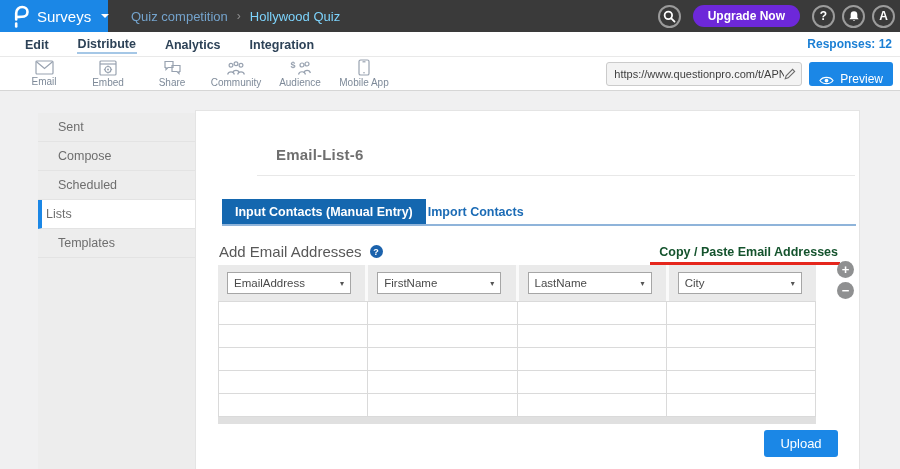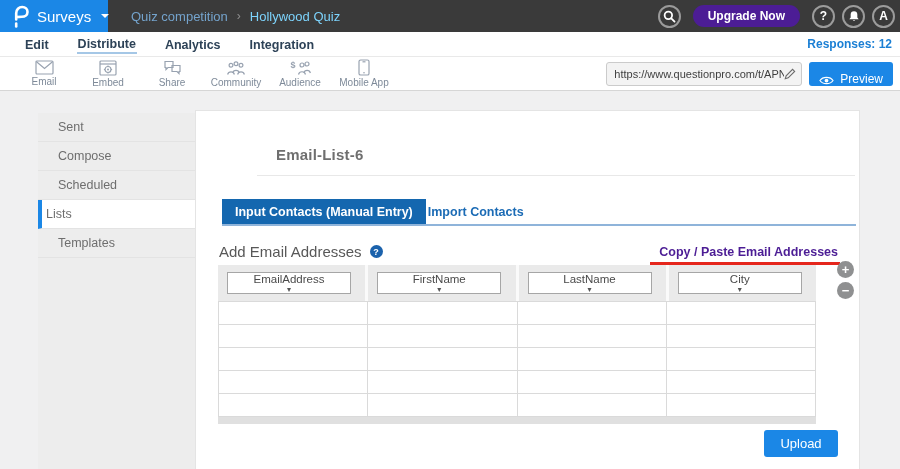--- a/index.html
+++ b/index.html
@@ -14,21 +14,21 @@
   .caret-down { width:0; height:0; border-left:4px solid transparent; border-right:4px solid transparent;
                 border-top:4px solid #fff; margin-left:2px; }
   .crumbs { display:flex; align-items:center; gap:9px; margin-left:23px; font-size:13px; }
   .crumb-parent { color:#74a3cc; cursor:pointer; }
   .crumb-sep { color:#8d8d8d; font-size:12px; }
   .crumb-current { color:#7dd3fc; }
   .top-right { margin-left:auto; display:flex; align-items:center; gap:7px; padding-right:5px; }
   .circle-btn { width:23px; height:23px; border-radius:50%; border:2px solid #9b9b9b;
                 display:flex; align-items:center; justify-content:center; color:#fff;
                 font-size:12px; font-weight:bold; cursor:pointer; flex:none; }
-  .upgrade { background:#4c1d95; color:#fff; border:none; border-radius:11px; height:22px;
+  .upgrade { background:#6d28d9; color:#fff; border:none; border-radius:11px; height:22px;
              padding:0 15px; font-family:inherit; font-size:12px; font-weight:bold;
              margin:14px 5px; cursor:pointer; }
 
   
   .subnav { height:25px; background:#fff; border-bottom:1px solid #e9e9e9;
             display:flex; align-items:center; padding:0 8px 0 24px; }
   .subnav-item { font-size:12.5px; font-weight:bold; color:#2d4257; margin-right:27px;
                  padding:3px 1px 1px; cursor:pointer; }
   .subnav-item.active { border-bottom:2px solid #a5c7e6; }
   .responses { margin-left:auto; font-size:12px; font-weight:bold; color:#1b7fd4; }
@@ -64,32 +64,32 @@
 
   .tabbar { display:flex; align-items:flex-end; margin:23px 3px 0 26px; border-bottom:2px solid #8fb4da; }
   .tab { font-size:12.5px; font-weight:bold; color:#1b6bb5; padding:6px 12px 5px 2px; cursor:pointer; white-space:nowrap; }
   .tab.active { background:#1467af; color:#fff; padding:6px 13px 5px 13px; }
 
   .section-row { display:flex; align-items:center; margin:17px 21px 0 23px; }
   .section-heading { font-size:15px; color:#585858; display:flex; align-items:center; gap:8px; }
   .help-dot { width:13px; height:13px; border-radius:50%; background:#1b62ac; color:#fff;
               font-size:9px; font-weight:bold; display:flex; align-items:center;
               justify-content:center; cursor:pointer; }
-  .copy-link { margin-left:auto; font-size:12.5px; font-weight:bold; color:#4c1d95;
+  .copy-link { margin-left:auto; font-size:12.5px; font-weight:bold; color:#14532d;
                position:relative; cursor:pointer; white-space:nowrap; }
   .copy-link::after { content:""; position:absolute; left:-9px; right:-2px; bottom:-6px;
                       height:3px; background:#e5261c; }
 
   .grid { margin:5px 0 0 22px; width:598px; }
   .thead { display:flex; height:36px; }
   .th { flex:1; background:#eaeaea; display:flex; align-items:center; padding-left:9px; }
   .th + .th { border-left:3px solid #fafafa; }
   .select { width:124px; height:22px; background:#fff; border:1px solid #a6a6a6;
             display:flex; align-items:center; justify-content:space-between; padding:0 6px;
-            font-size:11.5px; color:#4a4a4a; cursor:pointer;flex-direction:column; }
+            font-size:11.5px; color:#4a4a4a; cursor:pointer; }
   .sel-caret { font-size:8px; color:#555; }
   .tbody { border-left:1px solid #dadada; border-right:1px solid #dadada; border-top:1px solid #dadada; }
   .tr { display:flex; height:23px; border-bottom:1px solid #dadada; background:#fff; }
   .td { flex:1; cursor:text; }
   .td + .td { border-left:1px solid #dadada; }
   .hscroll { height:7px; background:#e0e0e0; width:598px; cursor:pointer; }
 
   .rowbtns { position:absolute; top:150px; right:5px; display:flex; flex-direction:column; gap:4px; }
   .circle-sm { width:17px; height:17px; border-radius:50%; background:#8f9091; color:#fff;
                border:none; font-family:inherit; font-size:13px; font-weight:bold; line-height:15px;

